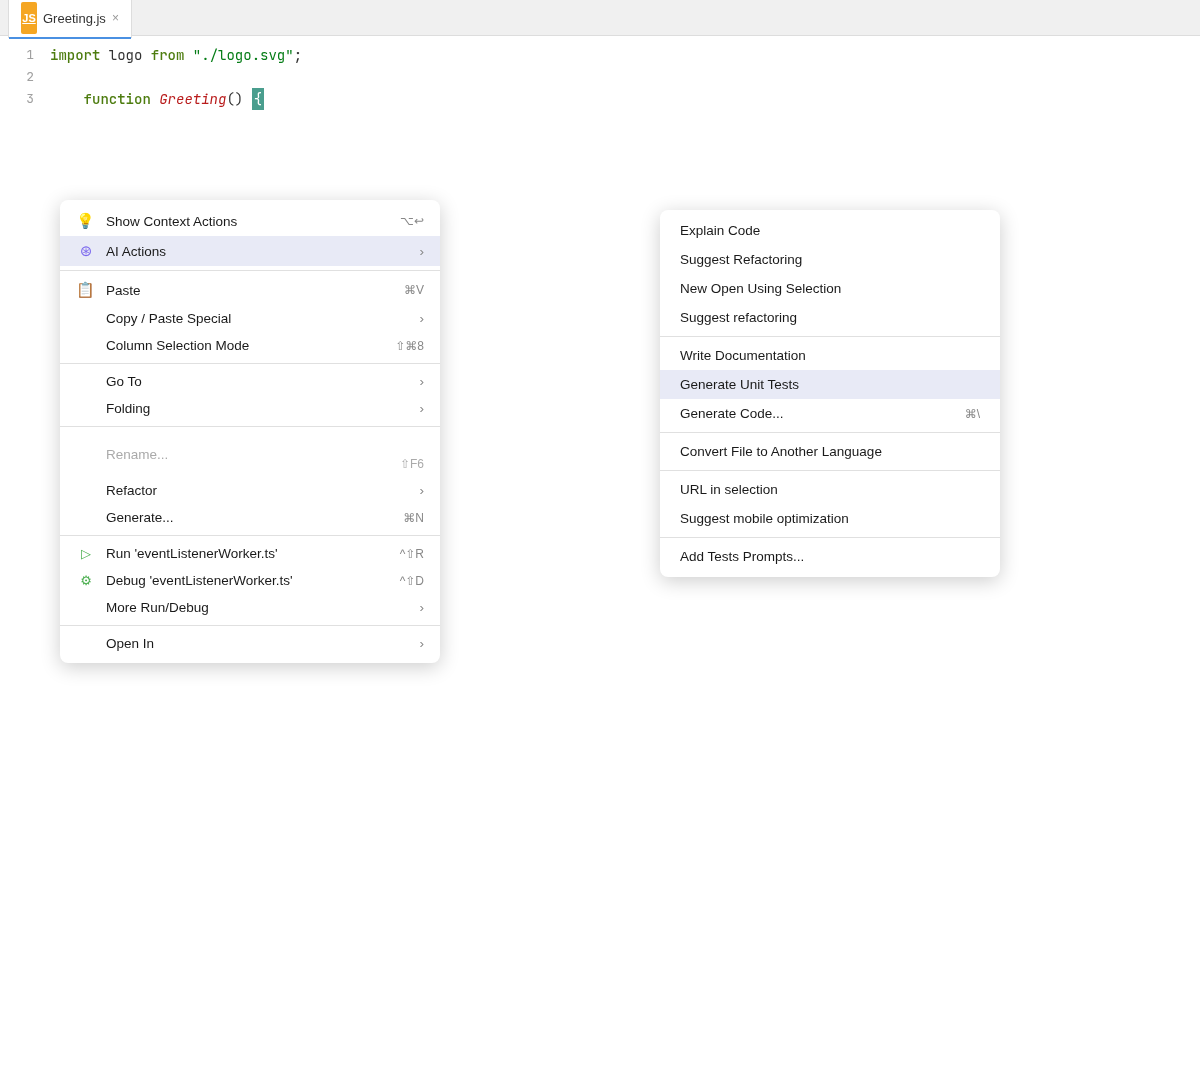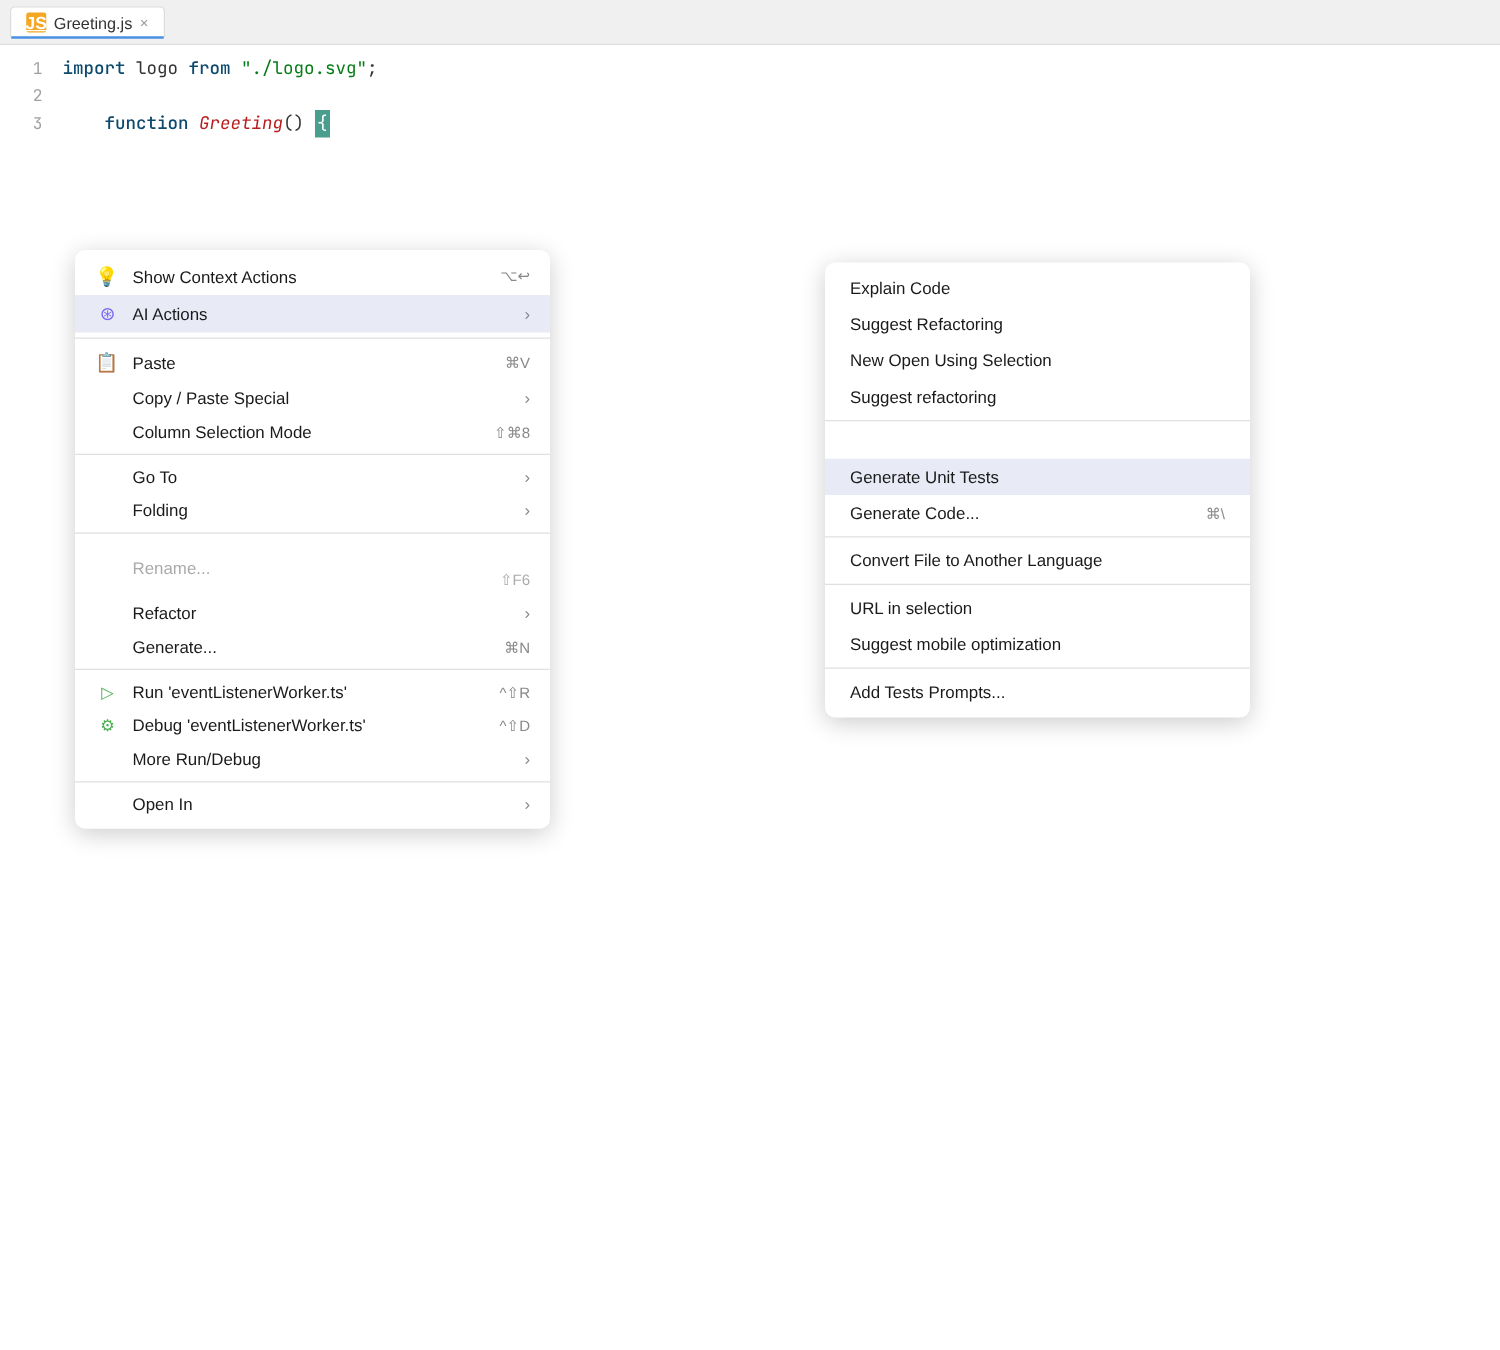--- a/index.html
+++ b/index.html
@@ -49,24 +49,24 @@
       bottom: -1px;
       left: 0;
       right: 0;
       height: 2px;
       background: #4a90e2;
     }
 
     .tab-icon {
       background: #f5a623;
       color: #fff;
-      font-size: 14px;
+      font-size: 11px;
       font-weight: bold;
       width: 16px;
-      height: 16px;
+      height: 32px;
       border-radius: 2px;
       display: flex;
       align-items: center;
       justify-content: center;
       text-decoration: underline;
     }
 
     .tab-close {
       color: #999;
       font-size: 12px;
@@ -94,21 +94,21 @@
       padding-right: 16px;
       font-size: 13px;
       user-select: none;
       flex-shrink: 0;
     }
 
     .code-text {
       color: #333;
     }
 
-    .kw { color: #0c4a6e; font-weight: 500; }
+    .kw { color: #4d7c0f; font-weight: 500; }
     .str { color: #067d17; }
     .fn { color: #b91c1c; font-style: italic; }
     .cursor-block {
       display: inline-block;
       background: #4a9e8e;
       color: #fff;
       padding: 0 2px;
     }
 
     
@@ -191,21 +191,20 @@
       align-items: flex-end;
       padding: 7px 20px;
       cursor: pointer;
       font-size: 13.5px;
       color: #1a1a1a;
       position: relative;
     }
 
     .submenu-item.highlighted {
       background: #e8eaf6;
-      margin-top: 30px;
     }
 
     .submenu-label {
       flex: 1;
     }
 
     .submenu-shortcut {
       color: #888;
       font-size: 12px;
     }
@@ -361,20 +360,23 @@
     <div class="submenu-item">
       <span class="submenu-label">New Open Using Selection</span>
     </div>
 
     <div class="submenu-item">
       <span class="submenu-label">Suggest refactoring</span>
     </div>
 
     <div class="submenu-separator"></div>
 
+    <div class="submenu-item">
+      <span class="submenu-label">Write Documentation</span>
+    </div>
 
     <div class="submenu-item highlighted" style="background:#e8eaf6;">
       <span class="submenu-label">Generate Unit Tests</span>
     </div>
 
     <div class="submenu-item">
       <span class="submenu-label">Generate Code...</span>
       <span class="submenu-shortcut">⌘\</span>
     </div>
 

